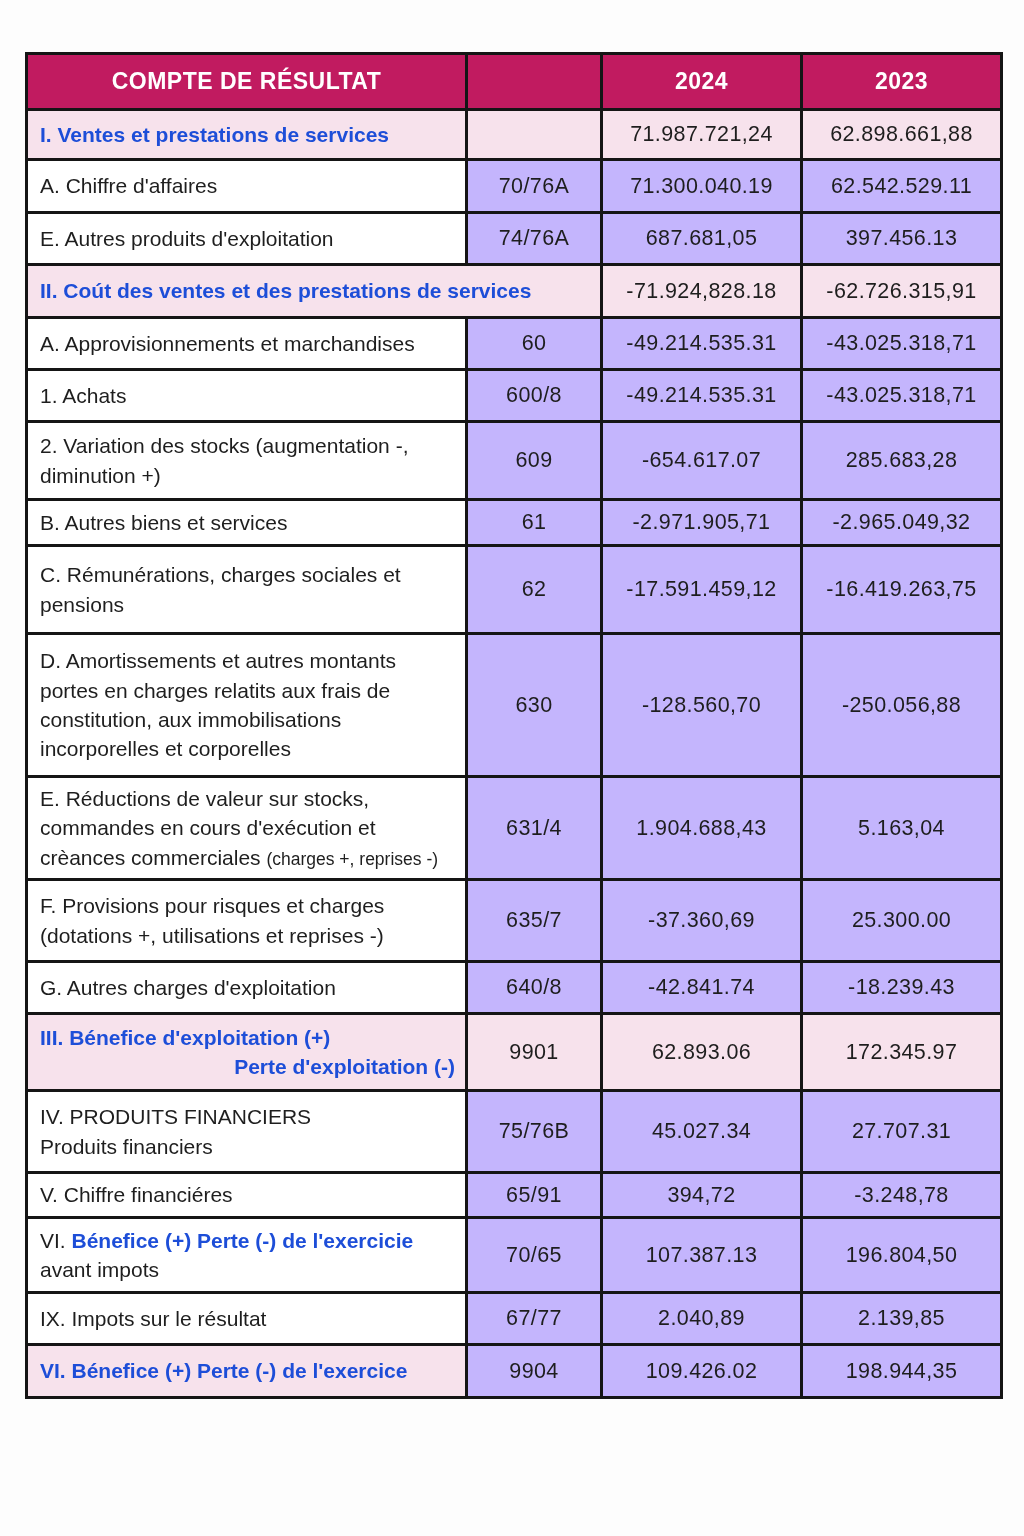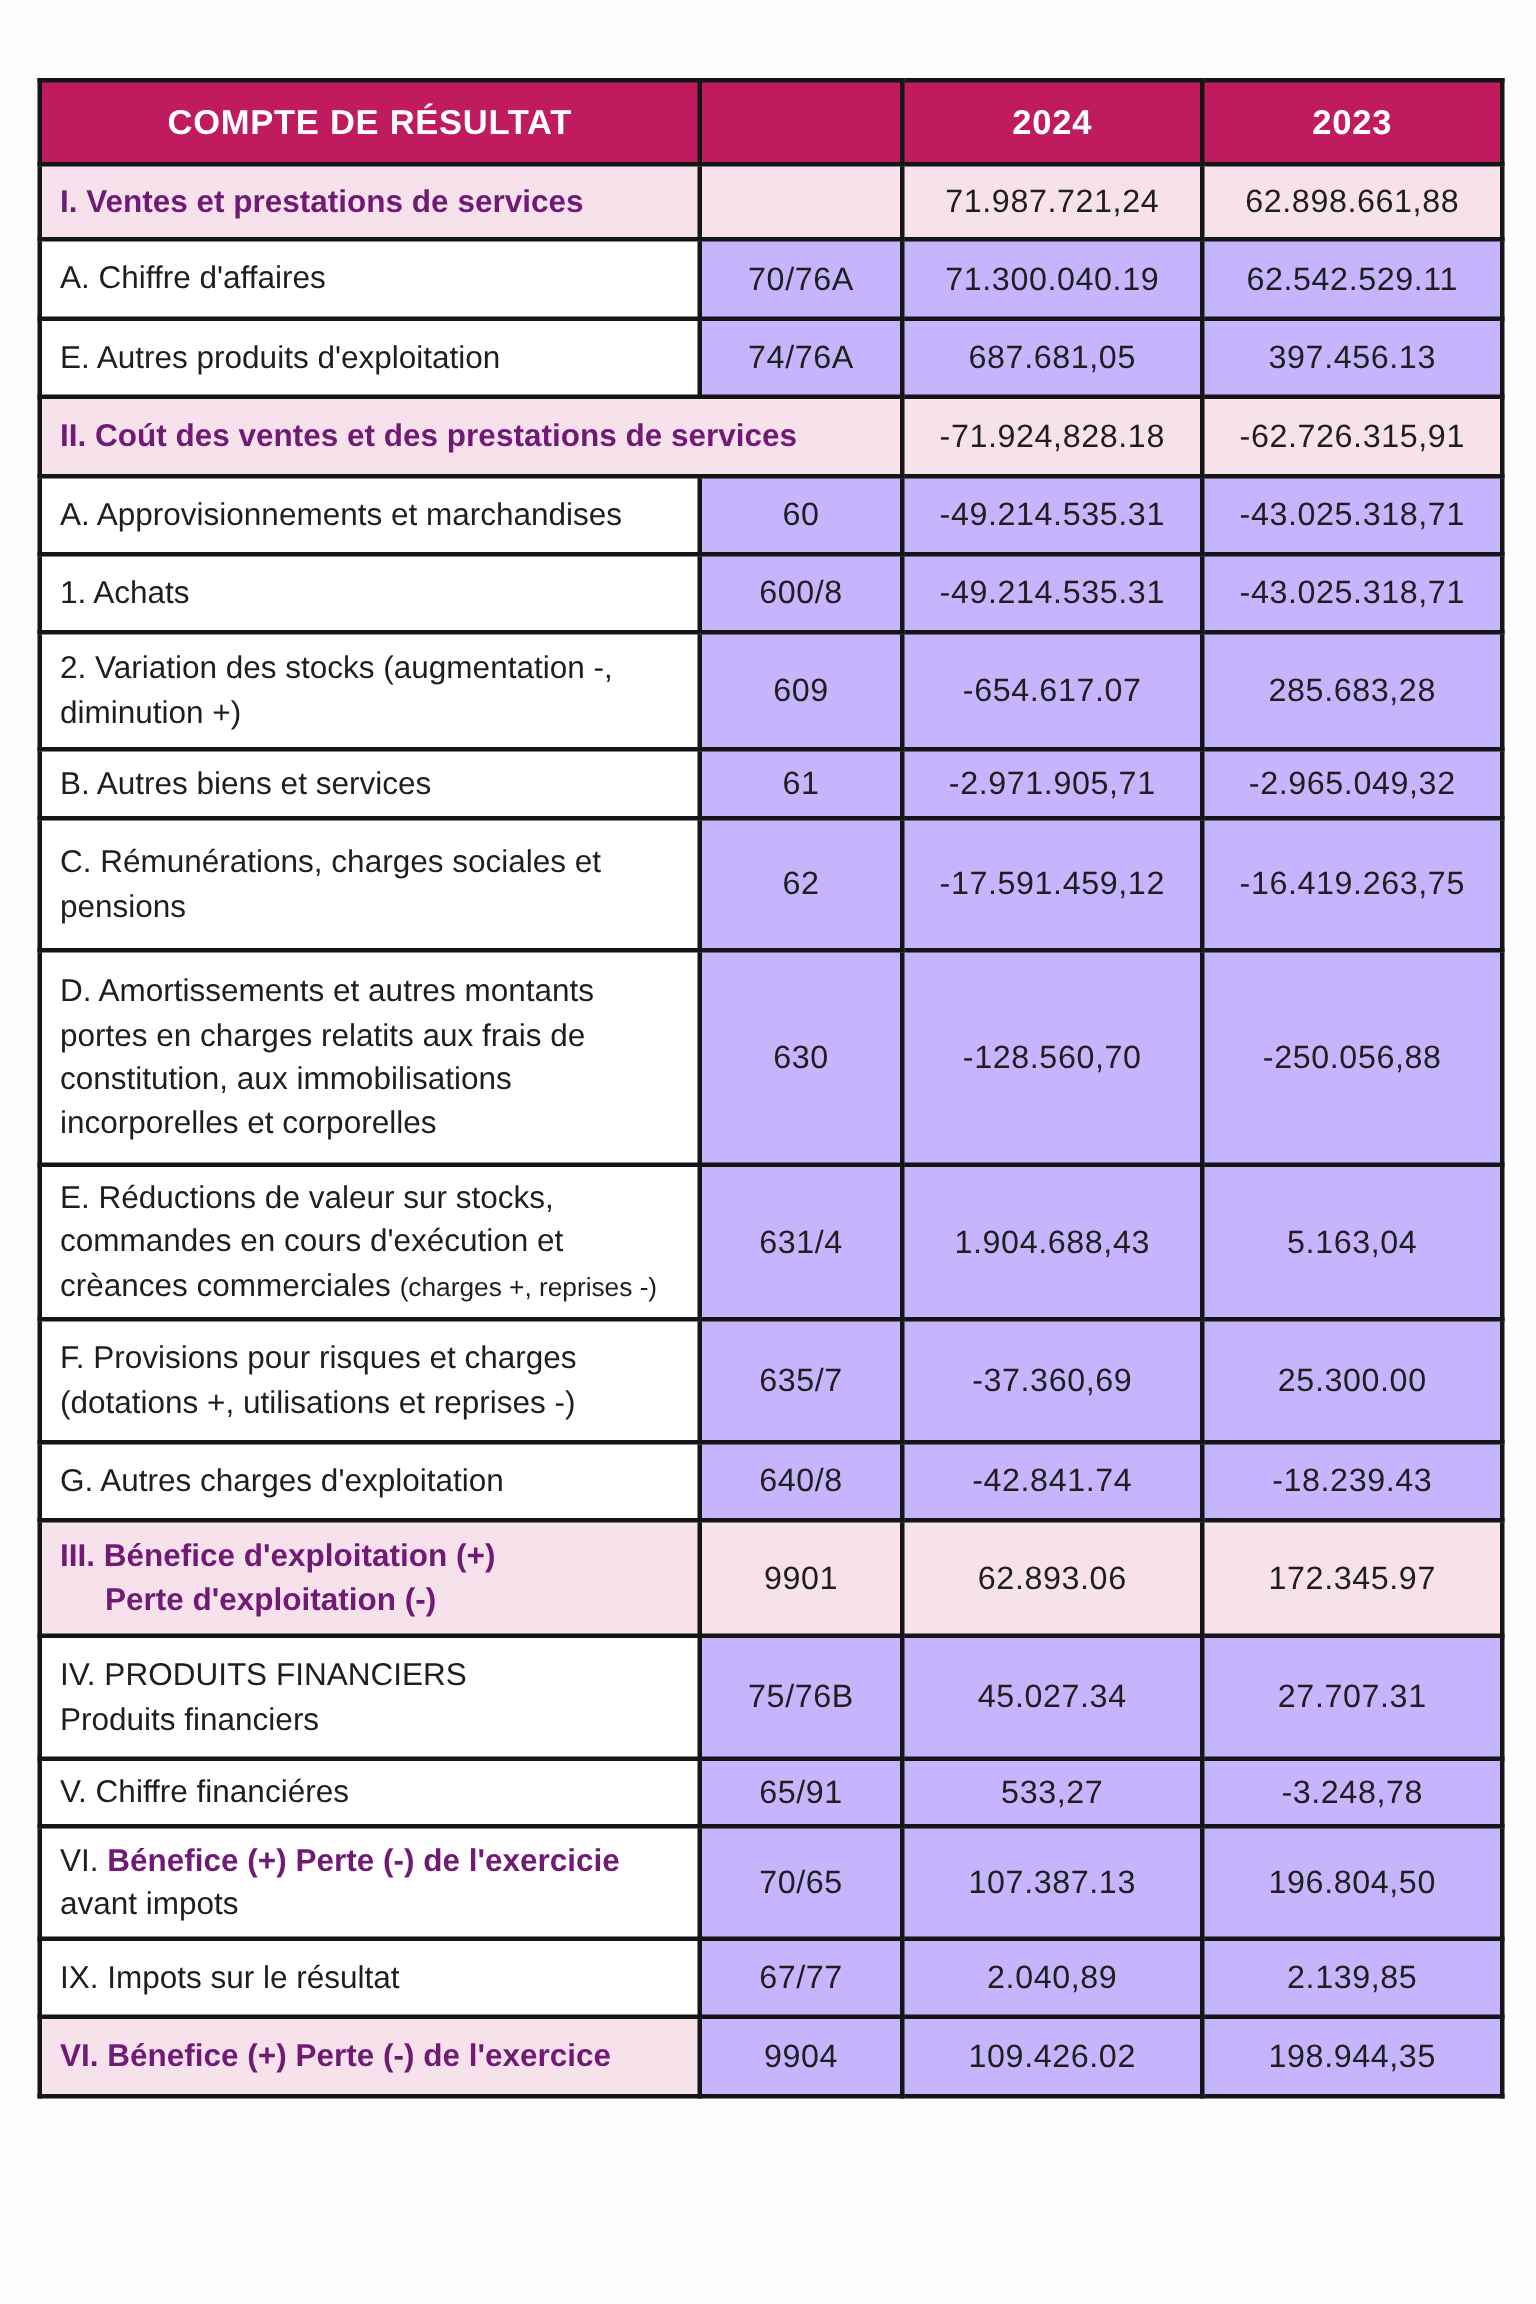--- a/index.html
+++ b/index.html
@@ -42,21 +42,21 @@
   td.code,td.val{
     text-align:center;
     font-size:21.5px;
     letter-spacing:.4px;
     background:#c4b5fd;
     padding:4px 6px;
   }
   
   tr.pink td{background:#f7e2ec;}
   td.pinkcell{background:#f7e2ec !important;}
-  .accent{color:#701a75;font-weight:bold;}
+  .accent{color:#1d4ed8;font-weight:bold;text-align:right;}
   td.lbl .accent{font-size:21px;}
   .l2{display:block;}
   .l2.indent{padding-left:30px;}
   .small{font-size:17.5px;}
   .prefix{color:#1e1e1e;font-weight:normal;}
 </style>
 </head>
 <body>
 
 <table class="compte">
@@ -185,21 +185,21 @@
       <span class="l2">Produits financiers</span>
     </td>
     <td class="code">75/76B</td>
     <td class="val">45.027.34</td>
     <td class="val">27.707.31</td>
   </tr>
 
   <tr style="height:45px">
     <td class="lbl">V. Chiffre financiéres</td>
     <td class="code">65/91</td>
-    <td class="val">533,27</td>
+    <td class="val">394,72</td>
     <td class="val">-3.248,78</td>
   </tr>
 
   <tr style="height:75px">
     <td class="lbl">
       <span class="prefix">VI. </span><span class="accent">Bénefice (+) Perte (-) de l'exercicie</span>
       <span class="l2">avant impots</span>
     </td>
     <td class="code">70/65</td>
     <td class="val">107.387.13</td>

